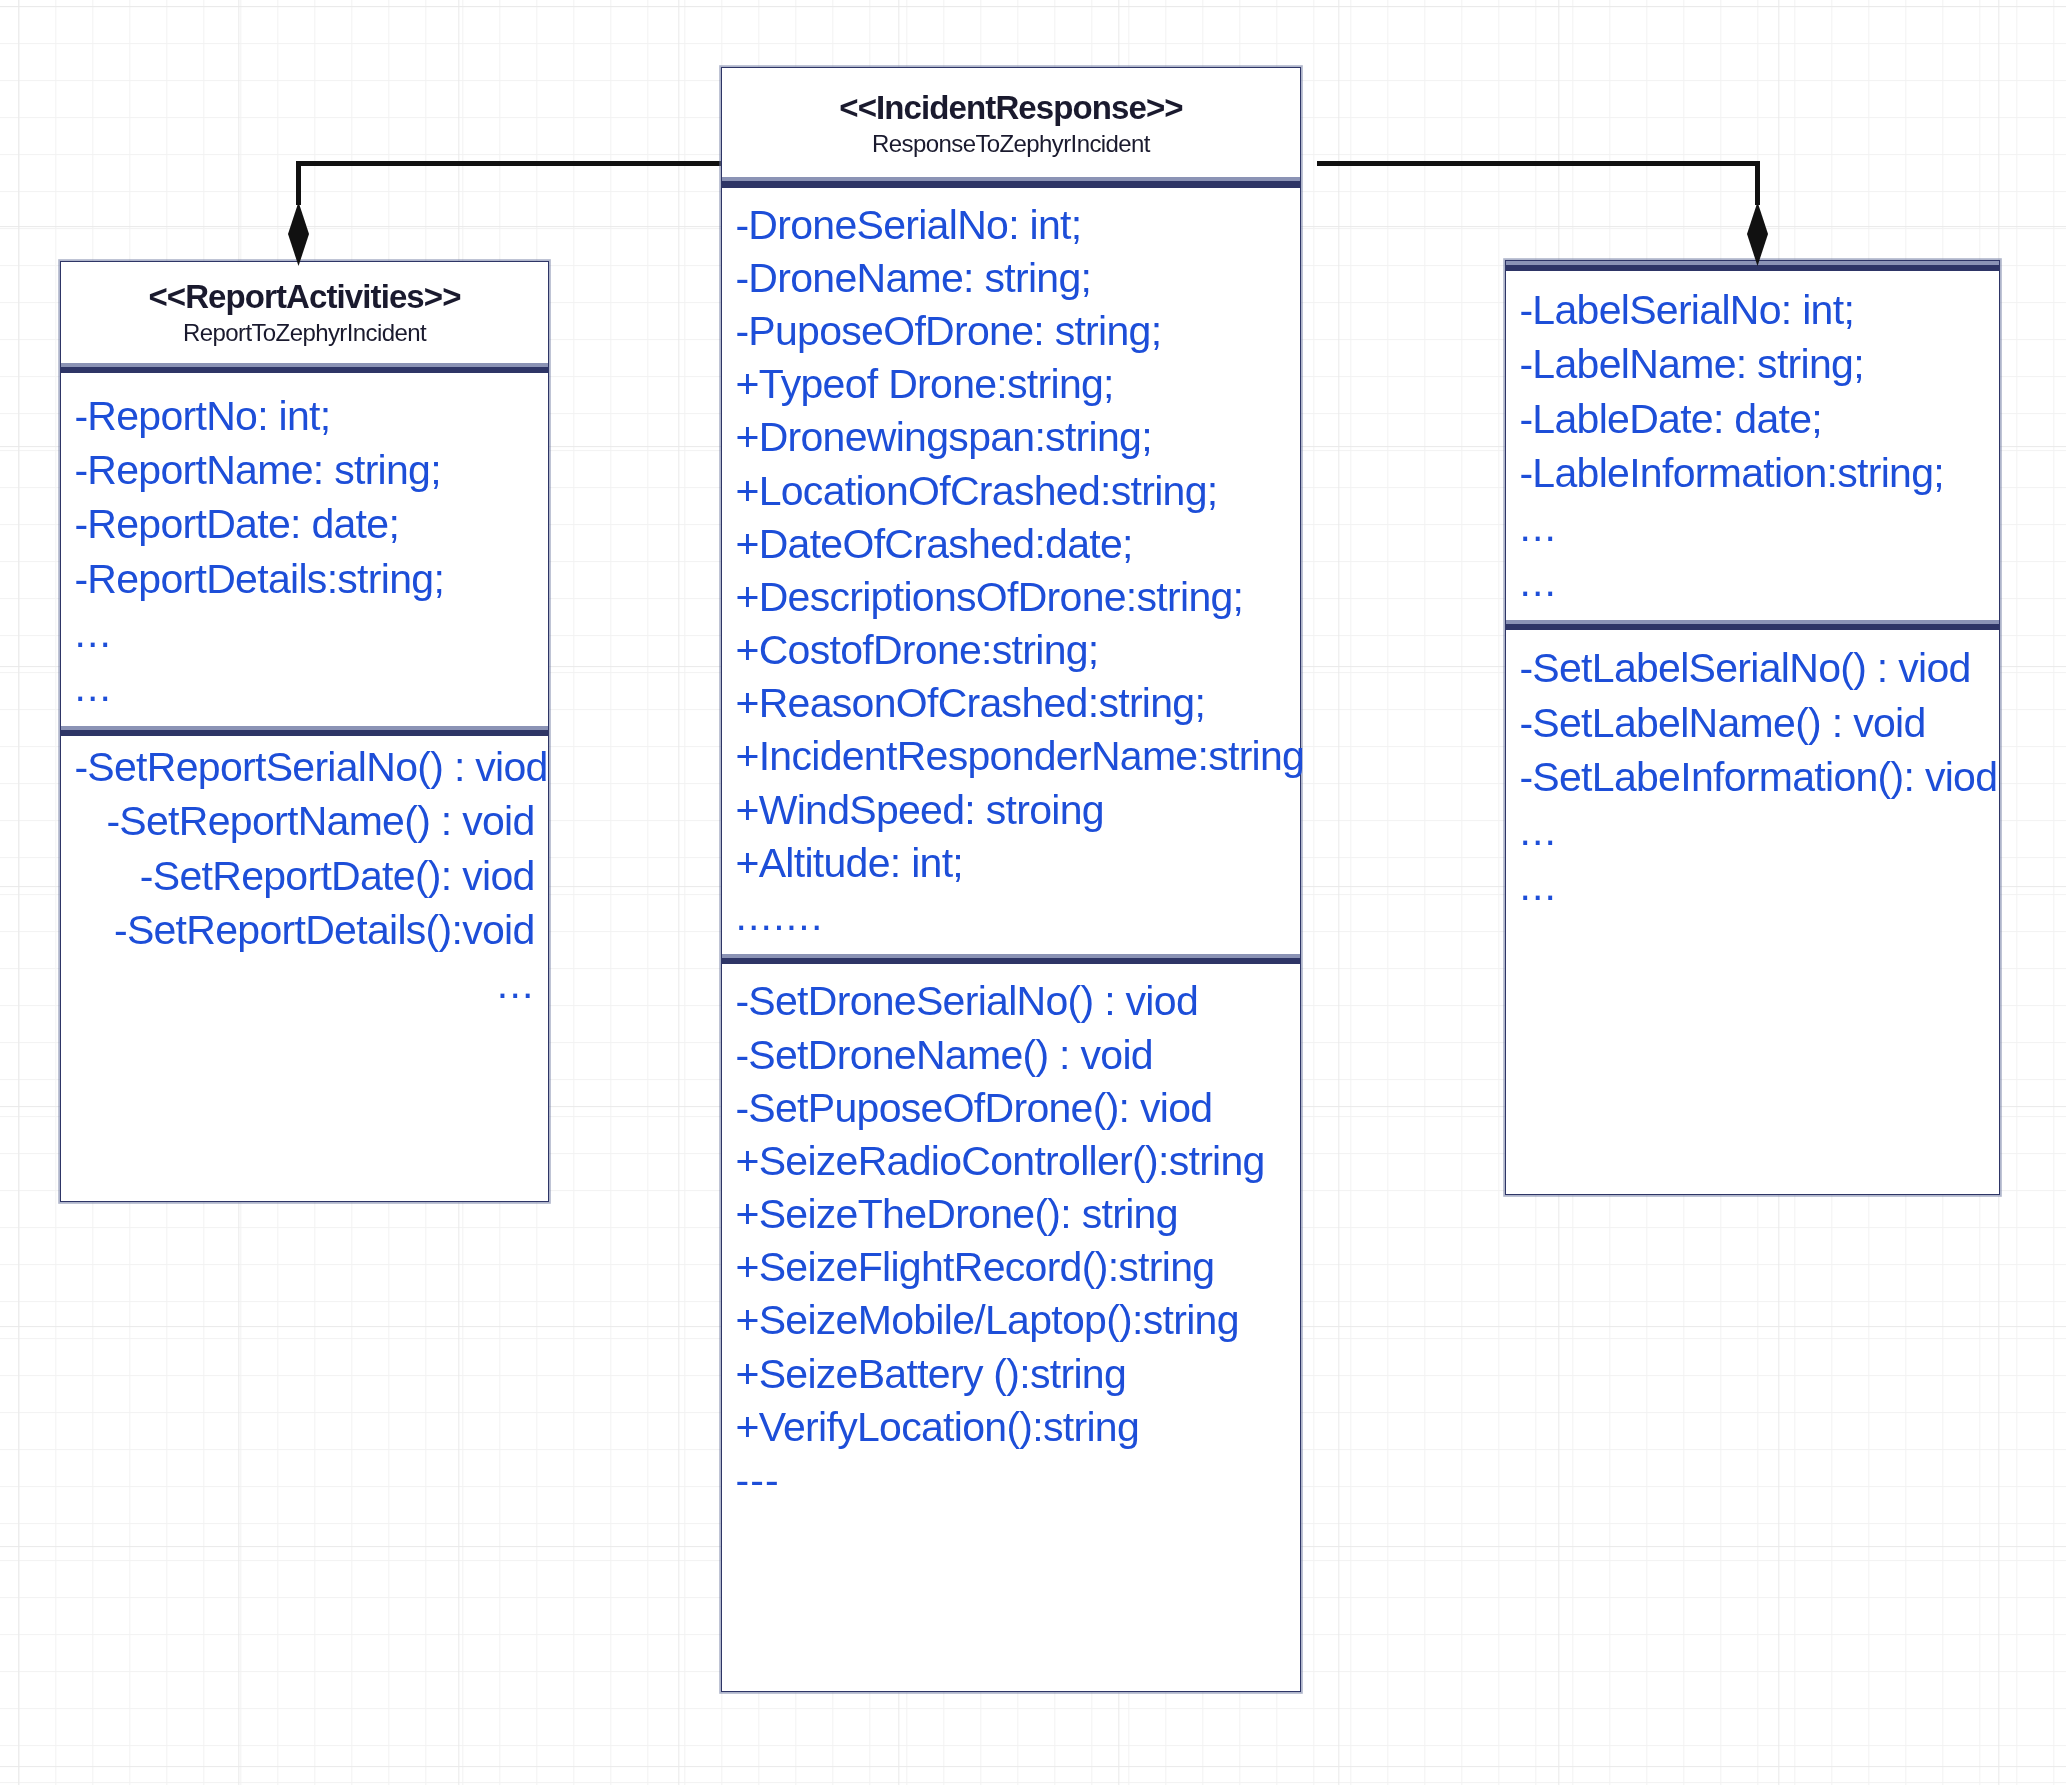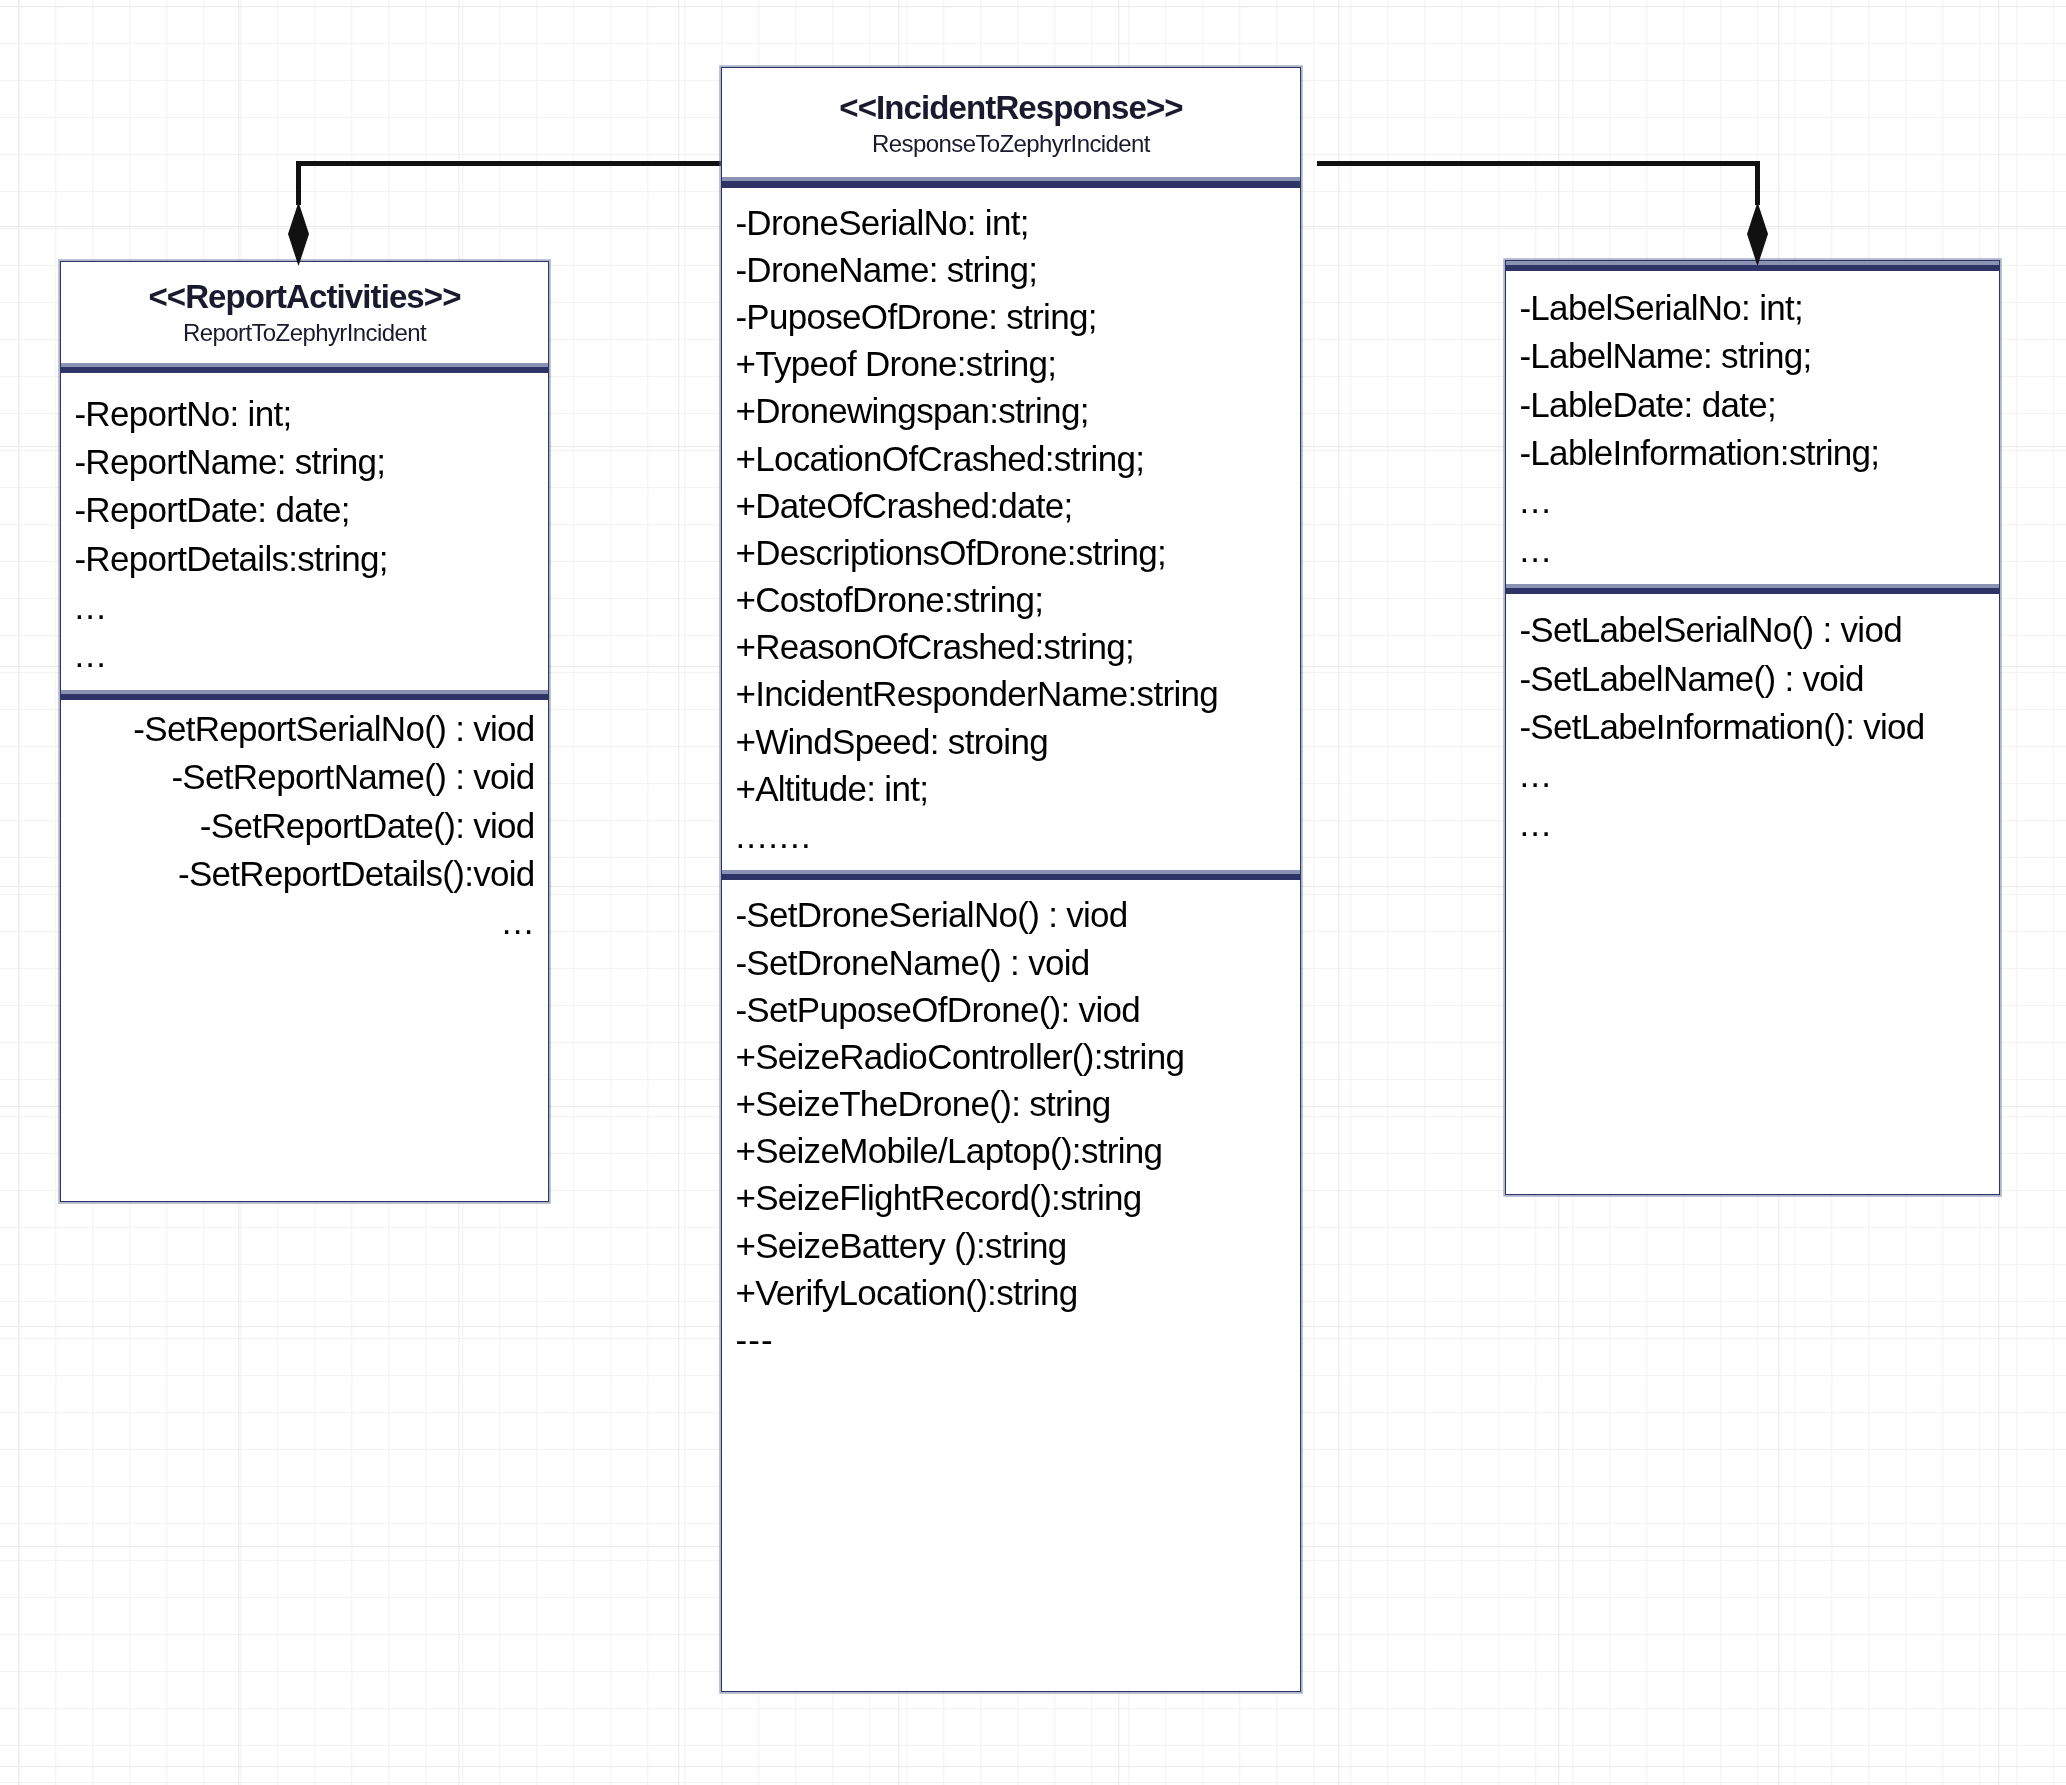--- a/index.html
+++ b/index.html
@@ -66,23 +66,23 @@
     background: #2e3566;
     border-top: 4.3px solid #8b93b5;
     box-sizing: content-box;
   }
 
   .compartment {
     padding: 11px 13.4px 11px 13.4px;
   }
 
   .member {
-    font-size: 35px;
+    font-size: 41px;
     font-weight: 400;
-    color: #000000;
+    color: #1d4ed8;
     line-height: 1.0;
     letter-spacing: -0.7px;
     white-space: nowrap;
     padding: 6.7px 0 6.7px 0;
   }
 
   .member.ellipsis {
     letter-spacing: 1.2px;
   }
 
@@ -199,22 +199,22 @@
       <div class="member">+Altitude: int;</div>
       <div class="member ellipsis">.......</div>
     </div>
     <div class="compartment-divider"></div>
     <div class="compartment ops">
       <div class="member">-SetDroneSerialNo() : viod</div>
       <div class="member">-SetDroneName() : void</div>
       <div class="member">-SetPuposeOfDrone(): viod</div>
       <div class="member">+SeizeRadioController():string</div>
       <div class="member">+SeizeTheDrone(): string</div>
+      <div class="member">+SeizeFlightRecord():string</div>
       <div class="member">+SeizeMobile/Laptop():string</div>
-      <div class="member">+SeizeFlightRecord():string</div>
       <div class="member">+SeizeBattery ():string</div>
       <div class="member">+VerifyLocation():string</div>
       <div class="member ellipsis">---</div>
     </div>
   </div>
 
   <div class="uml-class" id="class-labelled">
     <div class="compartment-divider"></div>
     <div class="compartment attrs">
       <div class="member">-LabelSerialNo: int;</div>

